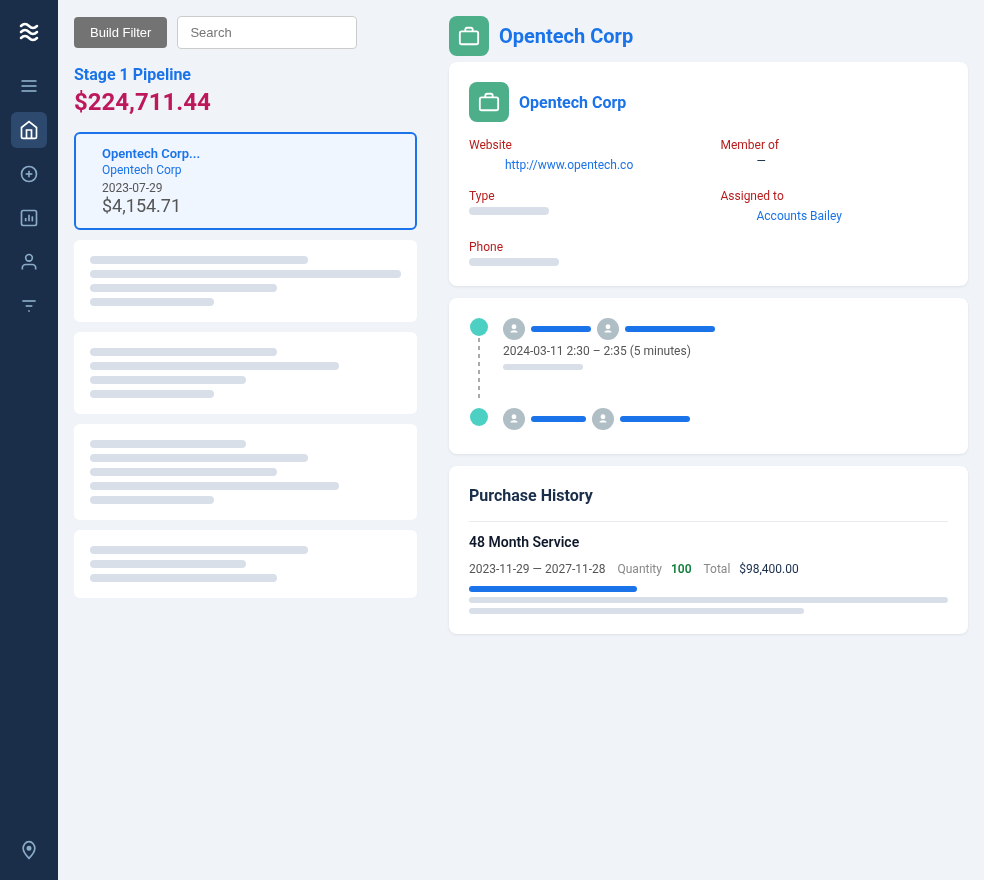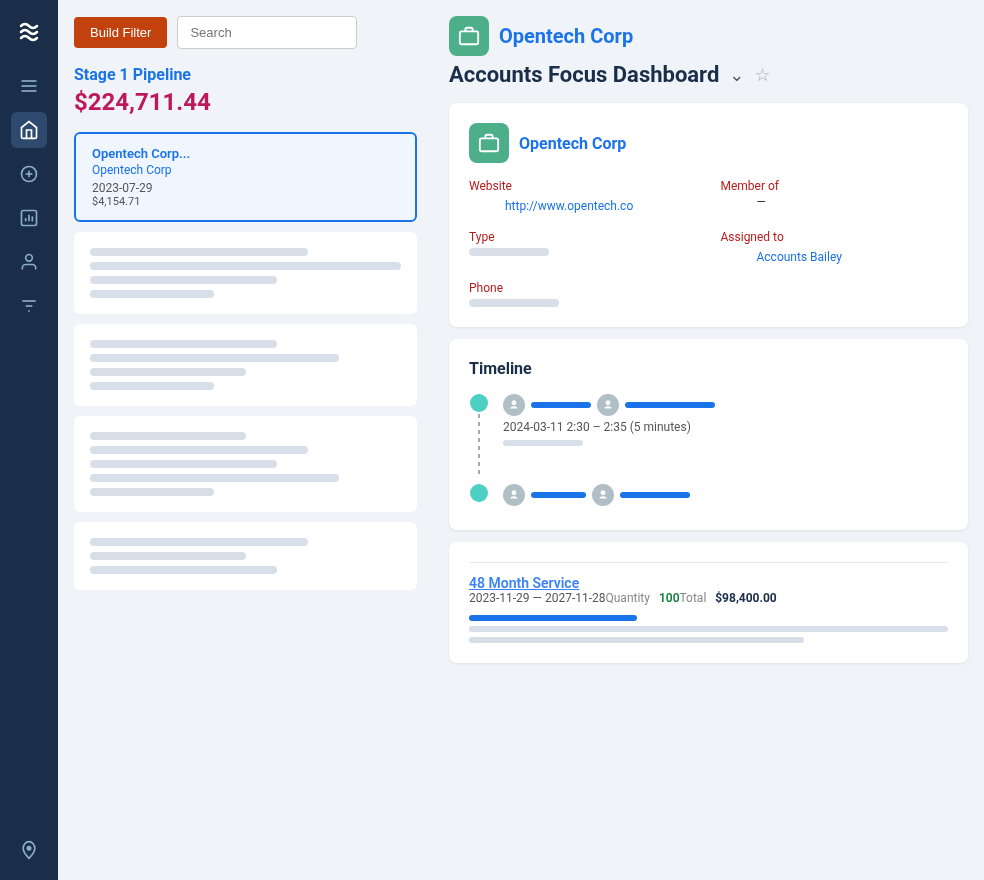--- a/index.html
+++ b/index.html
@@ -87,21 +87,21 @@
     }
 
     
     .filter-bar {
       display: flex;
       align-items: center;
       gap: 10px;
       margin-bottom: 16px;
     }
     .build-filter-btn {
-      background: #c2410c;
+      background: #737373;
       color: #fff;
       border: none;
       border-radius: 4px;
       padding: 8px 16px;
       font-size: 13px;
       font-weight: 500;
       cursor: pointer;
       white-space: nowrap;
     }
     .search-input {
@@ -130,21 +130,21 @@
 
     
     .pipeline-list {
       display: flex;
       flex-direction: column;
       gap: 10px;
     }
     .pipeline-card {
       background: #fff;
       border-radius: 6px;
-      padding: 12px 16px;
+      padding: 12px 26px;
       border: 2px solid transparent;
     }
     .pipeline-card.selected {
       border-color: #1a73e8;
       background: #f0f6ff;
     }
     .pipeline-card.placeholder {
       padding: 14px;
     }
     .card-company-link {
@@ -158,21 +158,21 @@
       font-size: 12px;
       color: #1a73e8;
       display: block;
       margin-bottom: 4px;
     }
     .card-date {
       font-size: 12px;
       color: #555;
     }
     .card-amount {
-      font-size: 11px;
+      font-size: 18px;
       color: #555;
     }
 
     
     .line-block {
       display: flex;
       flex-direction: column;
       gap: 6px;
     }
     .ph-line {
@@ -362,48 +362,48 @@
       margin-bottom: 16px;
     }
     .purchase-divider {
       height: 1px;
       background: #e8ecf0;
       margin-bottom: 12px;
     }
     .purchase-item-name {
       font-size: 14px;
       font-weight: 600;
-      color: #3b82f6;
-      margin-bottom: 0;
-      text-decoration: underline;
+      color: #0f172a;
+      margin-bottom: 12px;
     }
     .purchase-item-details {
       display: flex;
       align-items: center;
+      gap: 12px;
       font-size: 12px;
       color: #555;
       margin-bottom: 10px;
     }
     .purchase-dates {
       color: #555;
     }
     .purchase-qty-label {
       color: #888;
     }
     .purchase-qty-val {
       color: #15803d;
       font-weight: 600;
     }
     .purchase-total-label {
       color: #888;
       margin-top: 16px;
     }
     .purchase-total-val {
       color: #1a2e4a;
-      font-weight: 700;
+      font-weight: 400;
     }
     .purchase-bars {
       display: flex;
       flex-direction: column;
       gap: 5px;
     }
     .purchase-bar {
       height: 6px;
       border-radius: 3px;
     }
@@ -546,25 +546,20 @@
       <div class="account-header">
         <div class="account-icon">
           <svg width="22" height="22" viewBox="0 0 24 24" fill="none" stroke="#fff" stroke-width="2">
             <rect x="2" y="7" width="20" height="14" rx="2"></rect>
               <path d="M16 7V5a2 2 0 00-2-2h-4a2 2 0 00-2 2v2"></path>
           </svg>
         </div>
         <span class="account-name">Opentech Corp</span>
       </div>
 
-      <div class="dashboard-title-row">
-        <span class="dashboard-title">Accounts Focus Dashboard</span>
-        <span class="chevron-icon">⌄</span>
-        <span class="star-icon">☆</span>
-      </div>
 
       <div class="info-card">
         <div class="account-info-header">
           <div class="account-icon">
             <svg width="22" height="22" viewBox="0 0 24 24" fill="none" stroke="#fff" stroke-width="2">
               <rect x="2" y="7" width="20" height="14" rx="2"></rect>
                 <path d="M16 7V5a2 2 0 00-2-2h-4a2 2 0 00-2 2v2"></path>
             </svg>
           </div>
           <span style="font-size:16px;font-weight:700;color:#1a73e8;">Opentech Corp</span>
@@ -594,21 +589,20 @@
           </div>
 
           <div>
             <div class="info-field-label">Phone</div>
             <div class="info-field-ph" style="width:90px;"></div>
           </div>
         </div>
       </div>
 
       <div class="info-card">
-        <div class="timeline-title">Timeline</div>
 
         <div class="timeline-container">
 
           <div class="timeline-item">
             <div class="timeline-dot-col">
               <div class="timeline-dot"></div>
               <div class="timeline-line"></div>
             </div>
             <div class="timeline-content">
               <div class="timeline-avatars">
@@ -648,20 +642,21 @@
                     </svg>
                 </div>
                 <div class="avatar-line" style="width:70px;"></div>
               </div>
             </div>
           </div>
         </div>
       </div>
 
       <div class="info-card">
+        <div class="purchase-title">Purchase History</div>
         <div class="purchase-divider"></div>
 
         <div>
           <div class="purchase-item-name">48 Month Service</div>
           <div class="purchase-item-details">
             <span class="purchase-dates">2023-11-29 — 2027-11-28</span>
             <span>
               <span class="purchase-qty-label">Quantity</span>
               &nbsp;
               <span class="purchase-qty-val">100</span>

